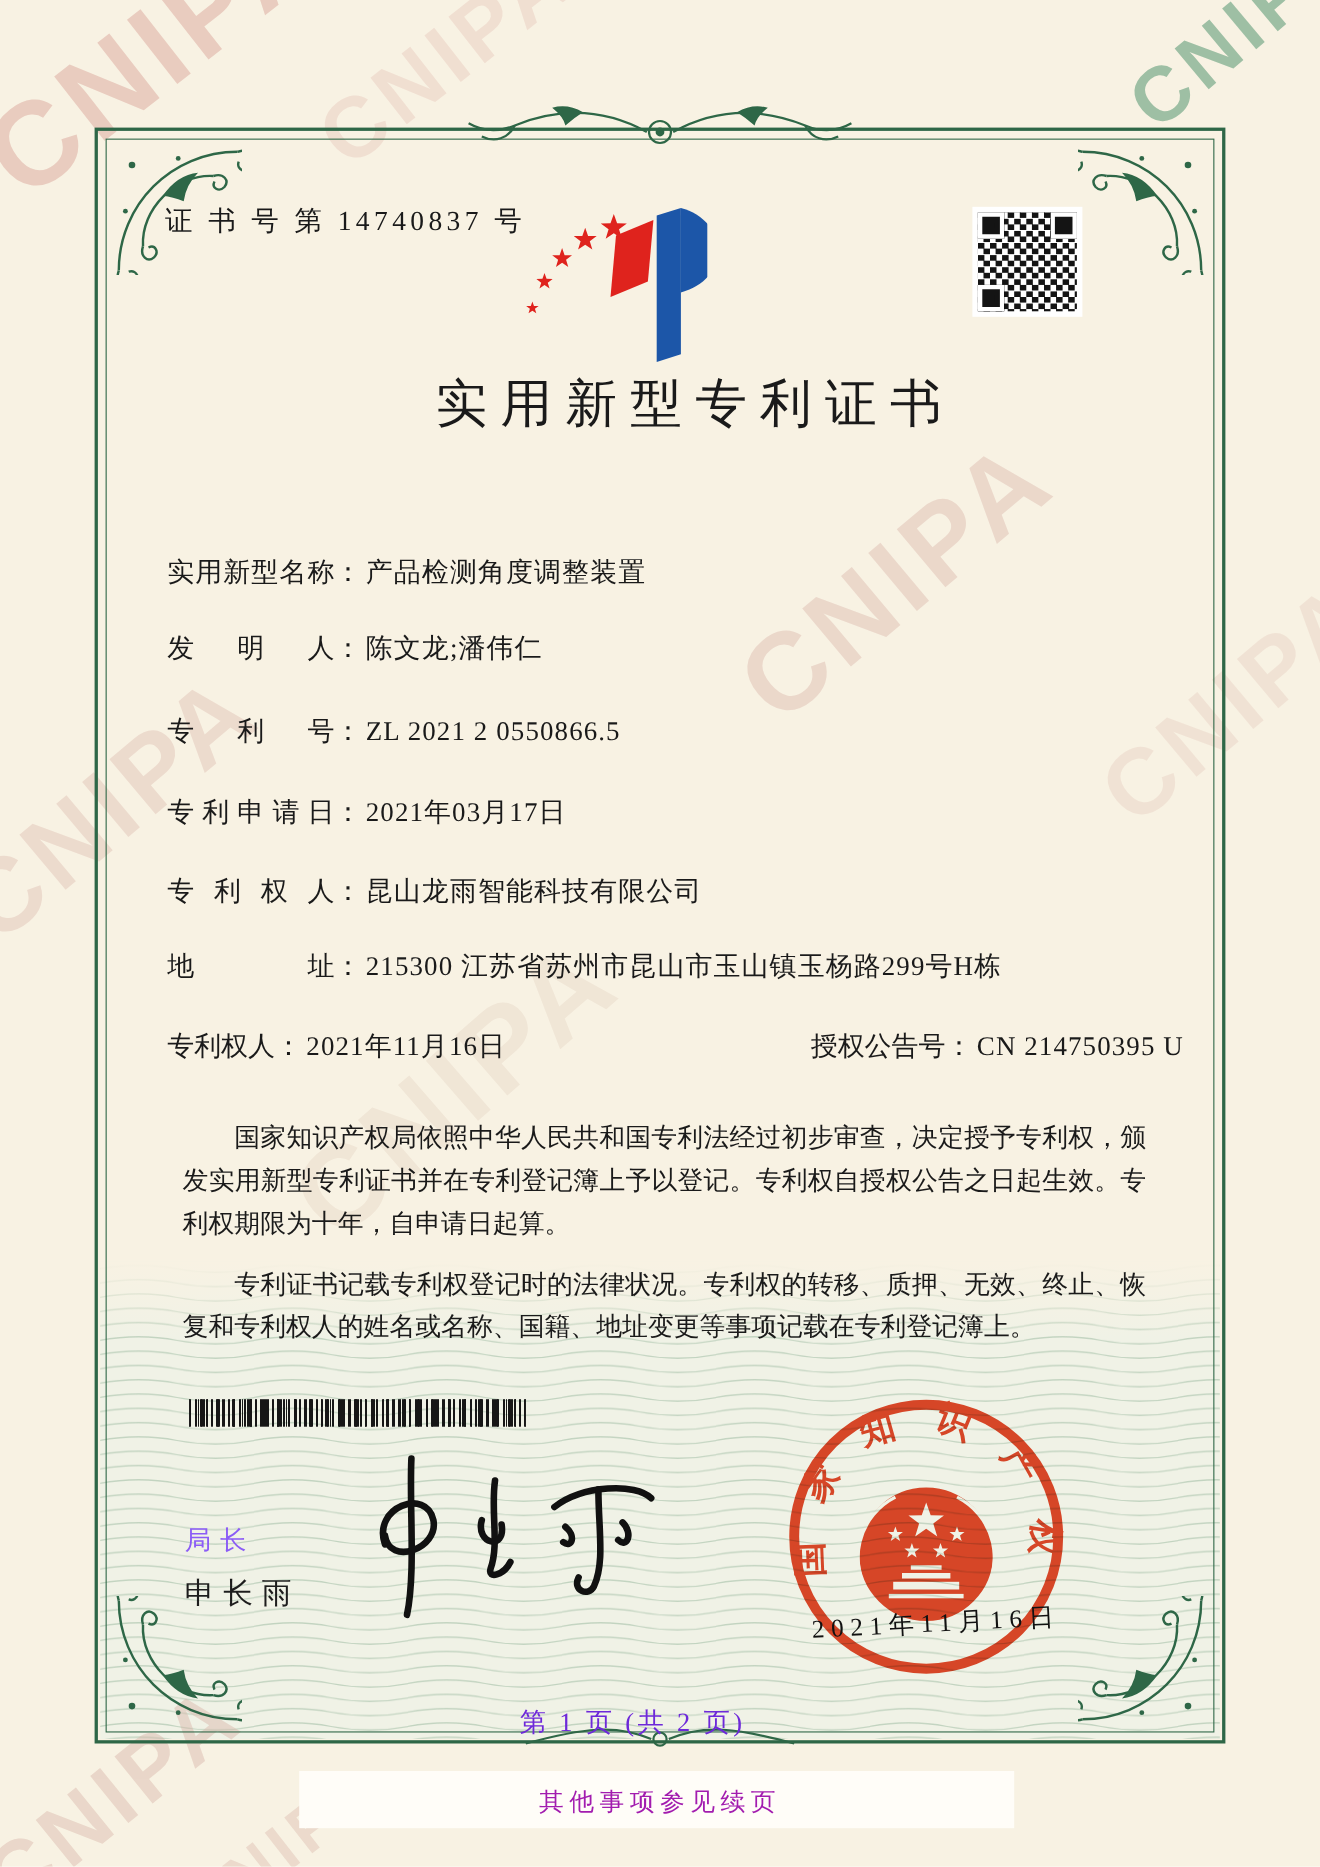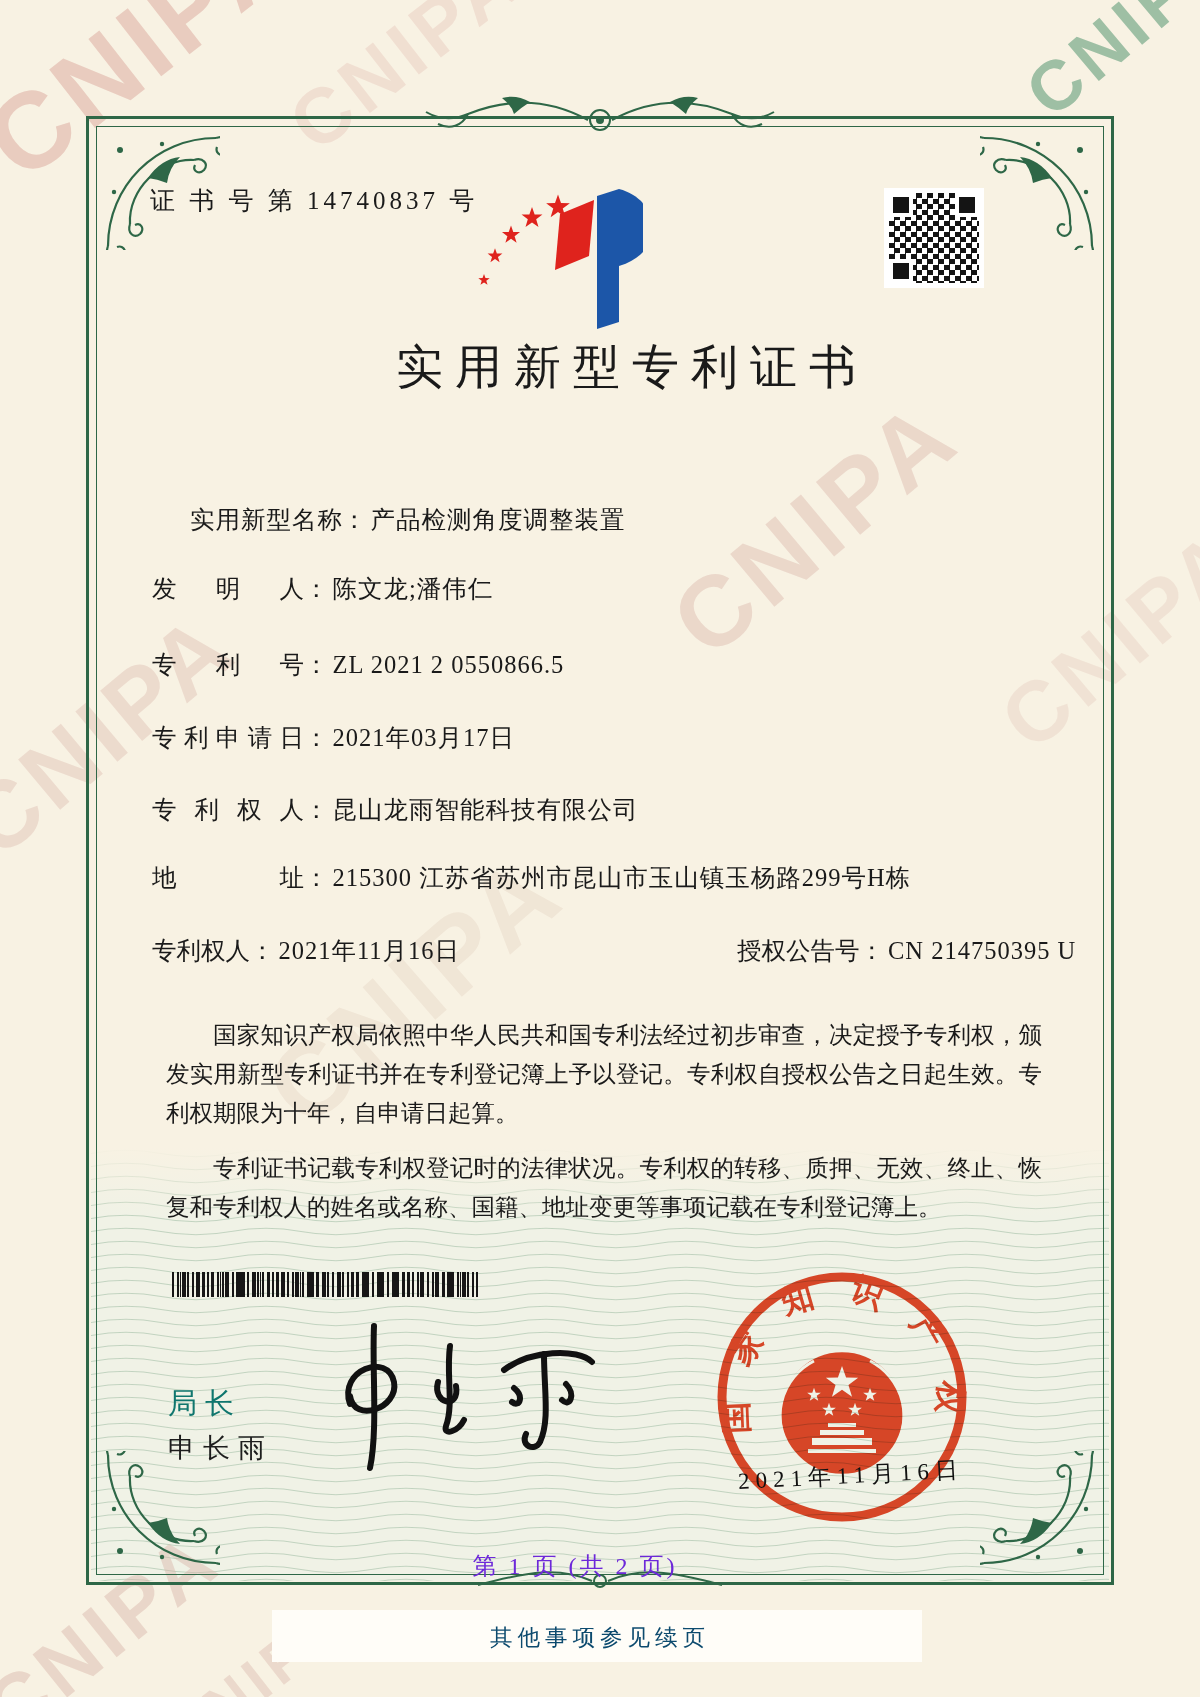--- a/index.html
+++ b/index.html
@@ -49,32 +49,32 @@
   
   .waves{position:absolute; left:91px; top:1147px; width:1018px; height:434px;}
   .wave-fade{position:absolute; left:91px; top:1147px; width:1018px; height:70px;
      background:linear-gradient(#f8f2e3, rgba(248,242,227,0));}
   .barcode{position:absolute; left:172px; top:1272px; width:306px; height:25px;
      background:
       repeating-linear-gradient(90deg,#161616 0 2px, transparent 2px 5px),
       repeating-linear-gradient(90deg,#161616 0 1px, transparent 1px 8px),
       repeating-linear-gradient(90deg,transparent 0 11px, #161616 11px 14px);}
   .director-title{position:absolute; left:168px; top:1384px; font-family:"Liberation Sans","DejaVu Sans",sans-serif;
-     font-size:29px; letter-spacing:8px; color:#0f766e;}
+     font-size:24px; letter-spacing:8px; color:#8b5cf6;}
   .director-name{position:absolute; left:168px; top:1430px; font-family:Liberation Serif, serif;
      font-size:27px; letter-spacing:8px; color:#1d1d1d;}
   .sig{position:absolute; left:292px; top:1312px;}
   .seal{position:absolute; left:711px; top:1266px; opacity:.93; mix-blend-mode:multiply;}
   .seal-date{position:absolute; left:726px; top:1460px; width:250px; text-align:center;
      font-size:23px; letter-spacing:6px; color:#111; transform:rotate(-3deg); white-space:nowrap;}
   .page-num{position:absolute; left:0; top:1550px; width:1150px; text-align:center;
      font-size:24px; letter-spacing:3px; color:#6d28d9;}
   .cont-band{position:absolute; left:272px; top:1610px; width:650px; height:52px; background:#fffdf8;}
   .cont-note{position:absolute; left:0; top:1622px; width:1200px; text-align:center;
-     font-size:22.5px; letter-spacing:5px; color:#0c4a6e;}
+     font-size:22.5px; letter-spacing:5px; color:#a21caf;}
 </style>
 </head>
 <body>
 
 <div class="page">
 
   <svg width="0" height="0" style="position:absolute">
     <defs>
       <path id="star" d="M0,-10 L2.4,-3.2 L9.5,-3.1 L3.8,1.2 L5.9,8.1 L0,4 L-5.9,8.1 L-3.8,1.2 L-9.5,-3.1 L-2.4,-3.2 Z"></path>
       <g id="cornerFl" fill="none" stroke="#2e6747" stroke-width="2.2">
@@ -161,21 +161,21 @@
   <div class="qr">
     <div class="qr-in">
       <div class="finder f1"></div>
       <div class="finder f2"></div>
       <div class="finder f3"></div>
     </div>
   </div>
 
   <div class="title">实用新型专利证书</div>
 
-  <div class="frow" style="top:503px;margin-left:38px;">
+  <div class="frow" style="top:503px;">
     <span class="flabel">实用新型名称</span><span class="fcolon">：</span><span class="fvalue">产品检测角度调整装置</span>
   </div>
   <div class="frow" style="top:572px;">
     <span class="flabel">发明人</span><span class="fcolon">：</span><span class="fvalue">陈文龙;潘伟仁</span>
   </div>
   <div class="frow" style="top:648px;">
     <span class="flabel">专利号</span><span class="fcolon">：</span><span class="fvalue">ZL 2021 2 0550866.5</span>
   </div>
   <div class="frow" style="top:721px;">
     <span class="flabel">专利申请日</span><span class="fcolon">：</span><span class="fvalue">2021年03月17日</span>

